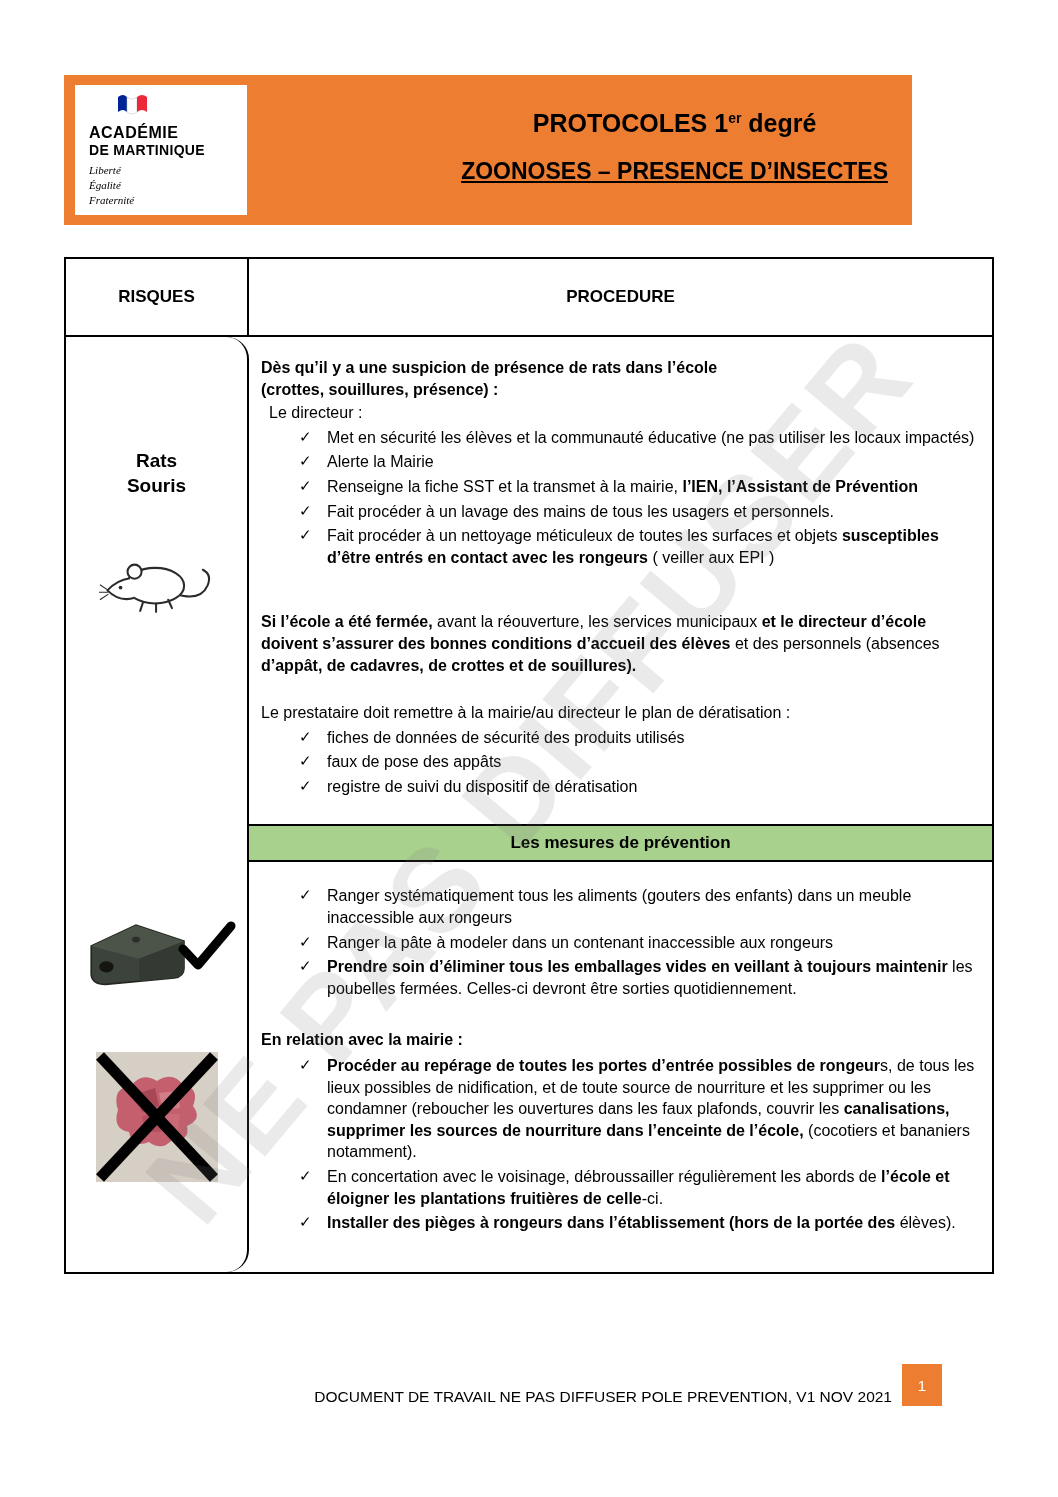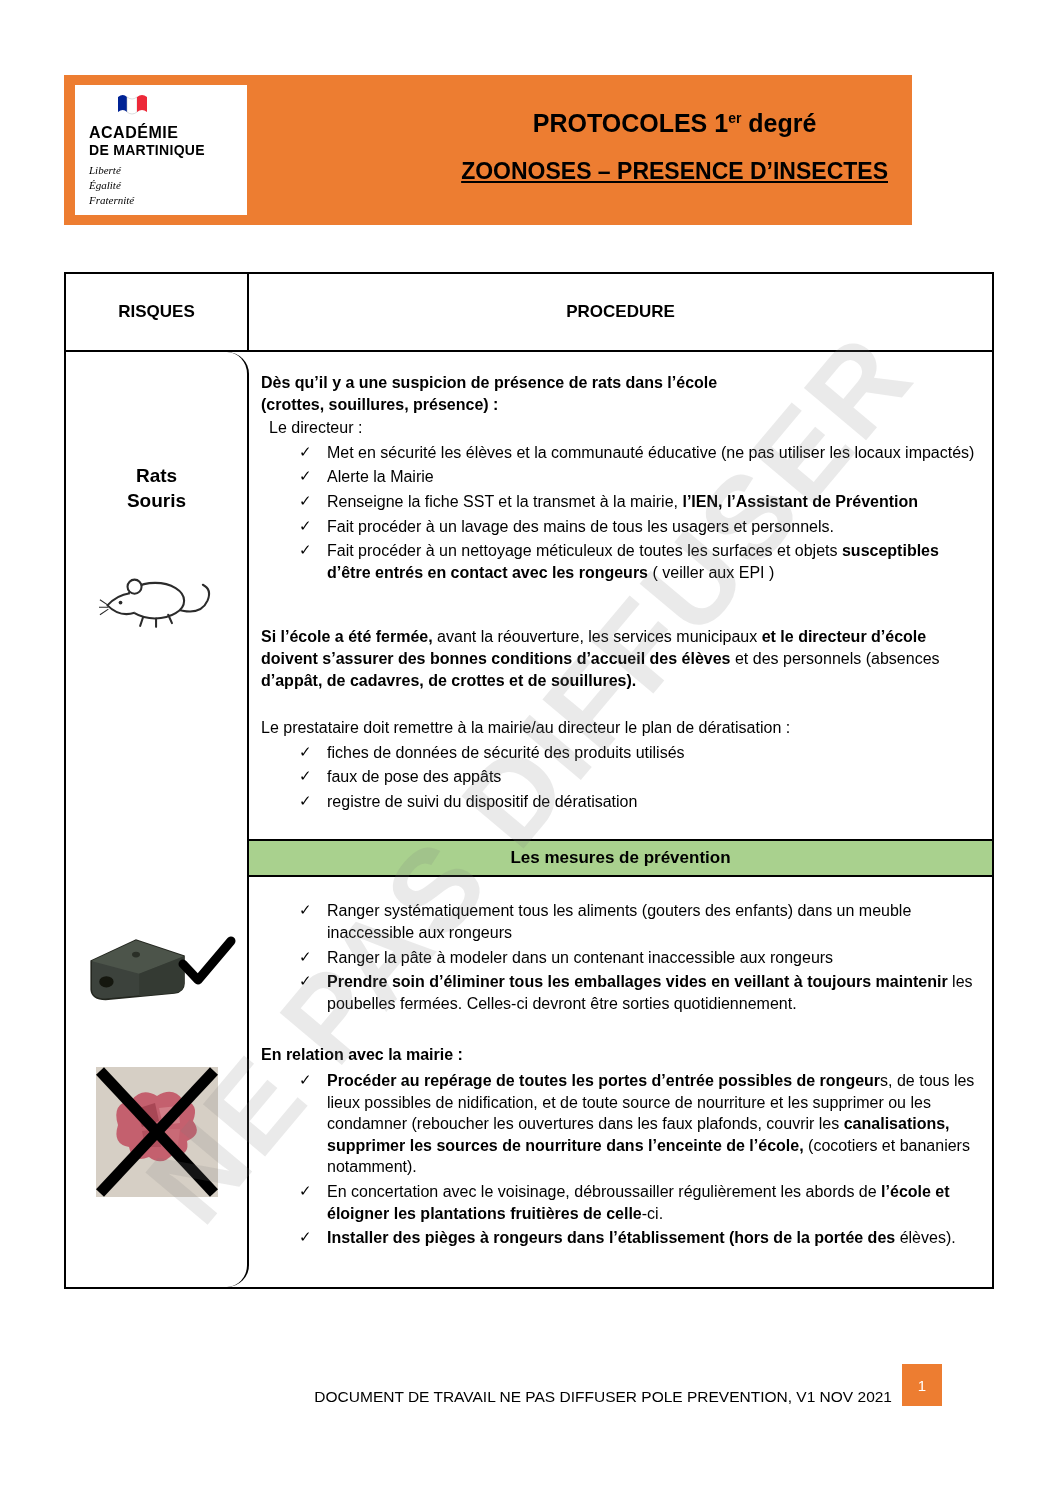--- a/index.html
+++ b/index.html
@@ -32,21 +32,21 @@
   .logo-line1 { font-weight:bold; font-size:16px; letter-spacing:0.5px; }
   .logo-line2 { font-weight:bold; font-size:14px; letter-spacing:0.3px; margin-bottom:5px; }
   .logo-motto { font-family:"Liberation Serif", serif; font-style:italic; font-size:11px; line-height:1.35; }
   .band-titles { position:absolute; right:24px; top:34px; text-align:center; }
   .band-title1 { font-size:25px; font-weight:bold; }
   .band-title1 sup { font-size:14px; }
   .band-title2 { font-size:23px; font-weight:bold; margin-top:20px;text-decoration:underline; }
 
   
   .doc-table {
-    position:absolute; left:64px; top:272px; width:930px; height:1017px;
+    position:absolute; left:64px; top:257px; width:930px; height:1017px;
     border:2px solid #000; background:transparent; z-index:3;
   }
   .thead { display:flex; height:78px; border-bottom:2px solid #000; }
   .th-risques {
     width:183px; border-right:2px solid #000;
     display:flex; align-items:center; justify-content:center;
     font-weight:bold; font-size:17px;
   }
   .th-procedure {
     flex:1; display:flex; align-items:center; justify-content:center;

